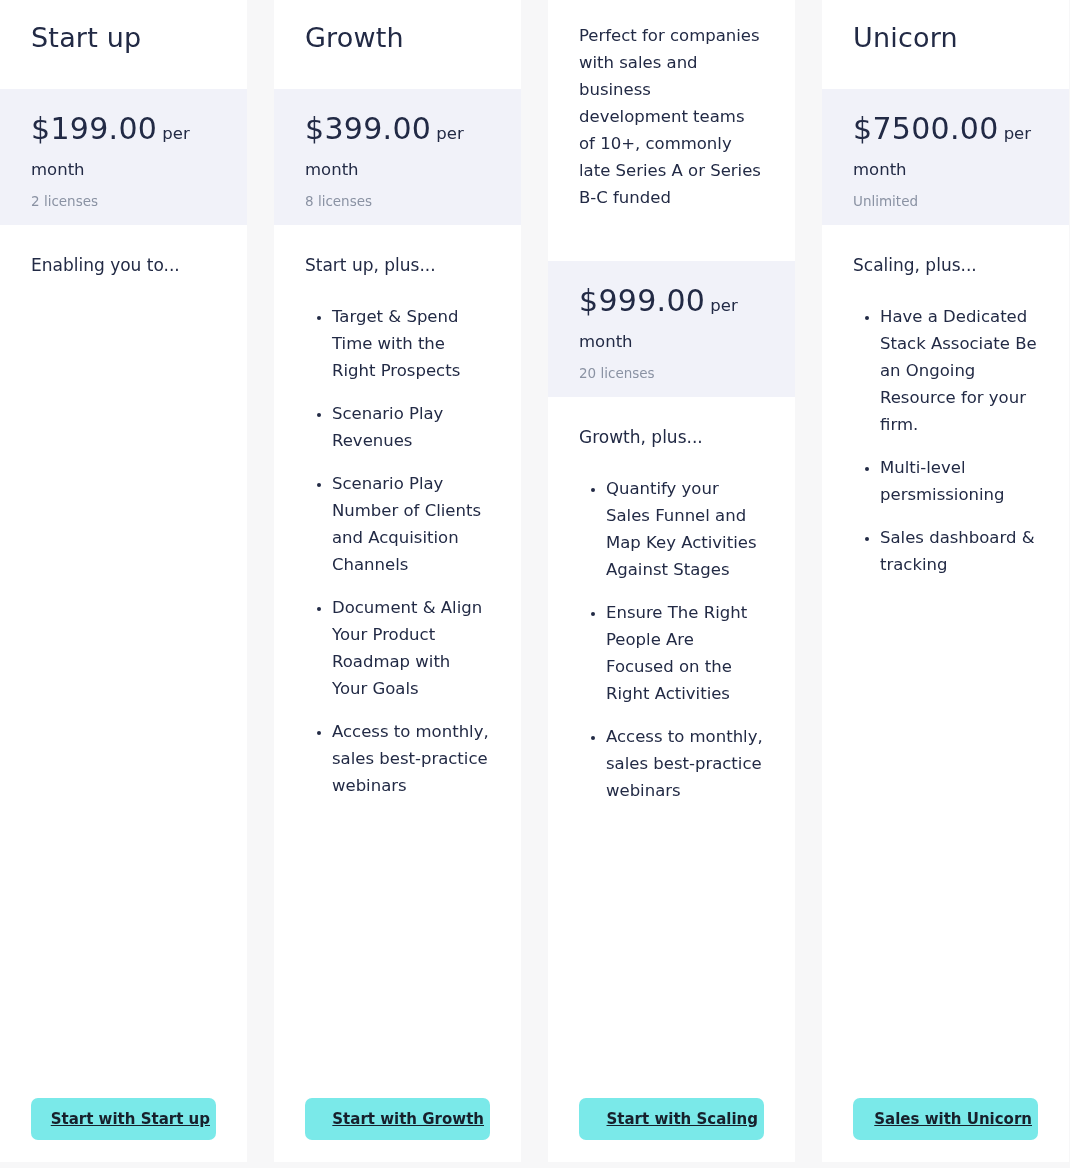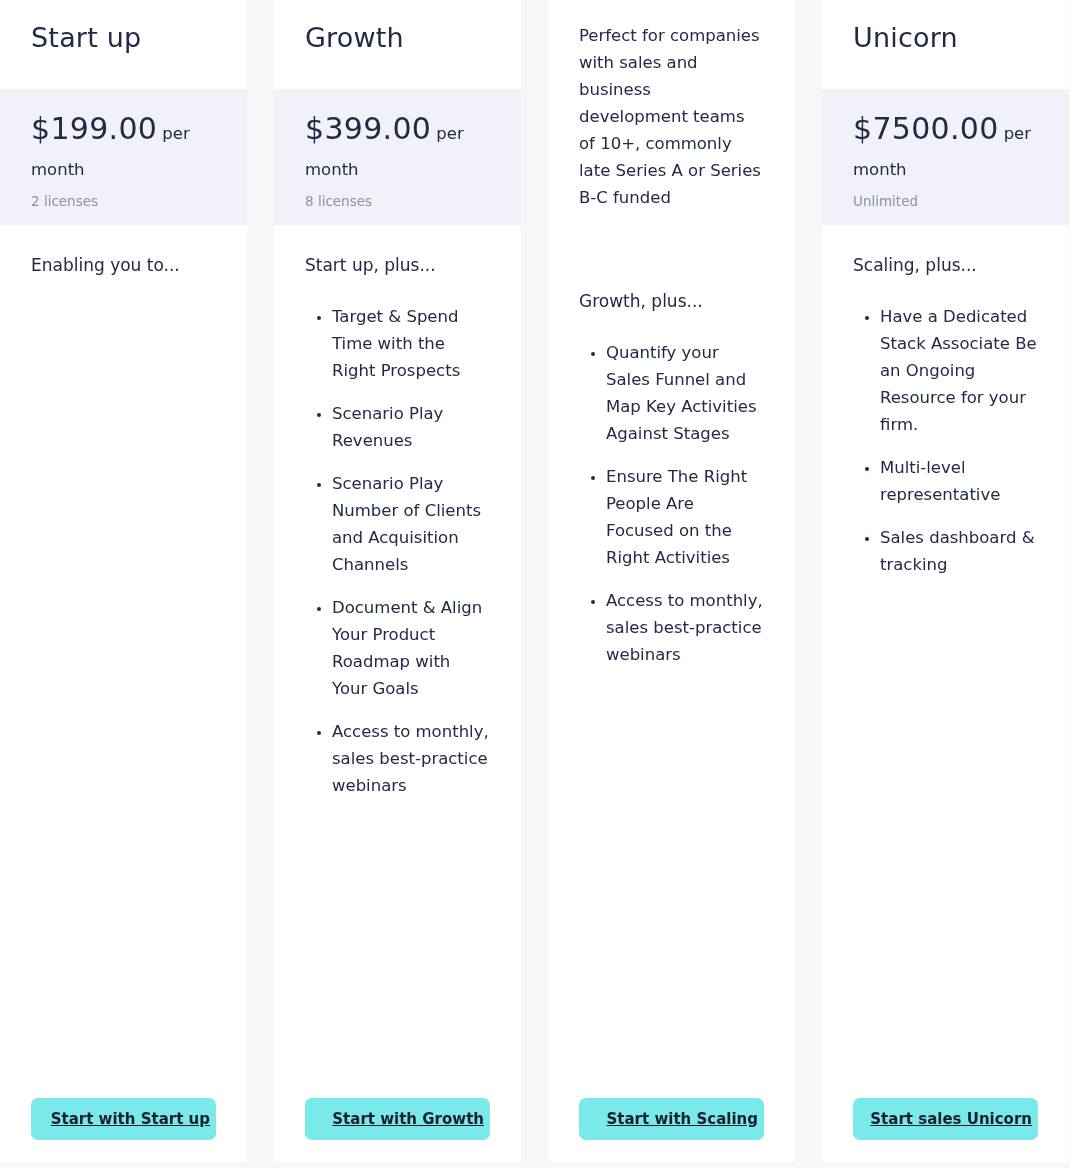--- a/index.html
+++ b/index.html
@@ -136,20 +136,27 @@
       <li>Scenario Play Revenues</li>
       <li>Scenario Play Number of Clients and Acquisition Channels</li>
       <li>Document &amp; Align Your Product Roadmap with Your Goals</li>
       <li>Access to monthly, sales best-practice webinars</li>
     </ul>
     <button class="cta-button">Start with Growth</button>
   </section>
 
   <section class="plan-card">
     <p class="plan-desc">Perfect for companies with sales and business development teams of 10+, commonly late Series A or Series B-C funded</p>
+    <div class="price-band">
+      <div class="price-line">
+        <span class="price-amount">$999.00</span>
+        <span class="price-per">per month</span>
+      </div>
+      <div class="price-licenses">20 licenses</div>
+    </div>
     <h3 class="features-title">Growth, plus...</h3>
     <ul class="features">
       <li>Quantify your Sales Funnel and Map Key Activities Against Stages</li>
       <li>Ensure The Right People Are Focused on the Right Activities</li>
       <li>Access to monthly, sales best-practice webinars</li>
     </ul>
     <button class="cta-button">Start with Scaling</button>
   </section>
 
   <section class="plan-card">
@@ -157,19 +164,19 @@
     <div class="price-band">
       <div class="price-line">
         <span class="price-amount">$7500.00</span>
         <span class="price-per">per month</span>
       </div>
       <div class="price-licenses">Unlimited</div>
     </div>
     <h3 class="features-title">Scaling, plus...</h3>
     <ul class="features">
       <li>Have a Dedicated Stack Associate Be an Ongoing Resource for your firm.</li>
-      <li>Multi-level representative</li>
+      <li>Multi-level persmissioning</li>
       <li>Sales dashboard &amp; tracking</li>
     </ul>
-    <button class="cta-button">Start sales Unicorn</button>
+    <button class="cta-button">Sales with Unicorn</button>
   </section>
 
 </div>
 
 </body></html>

